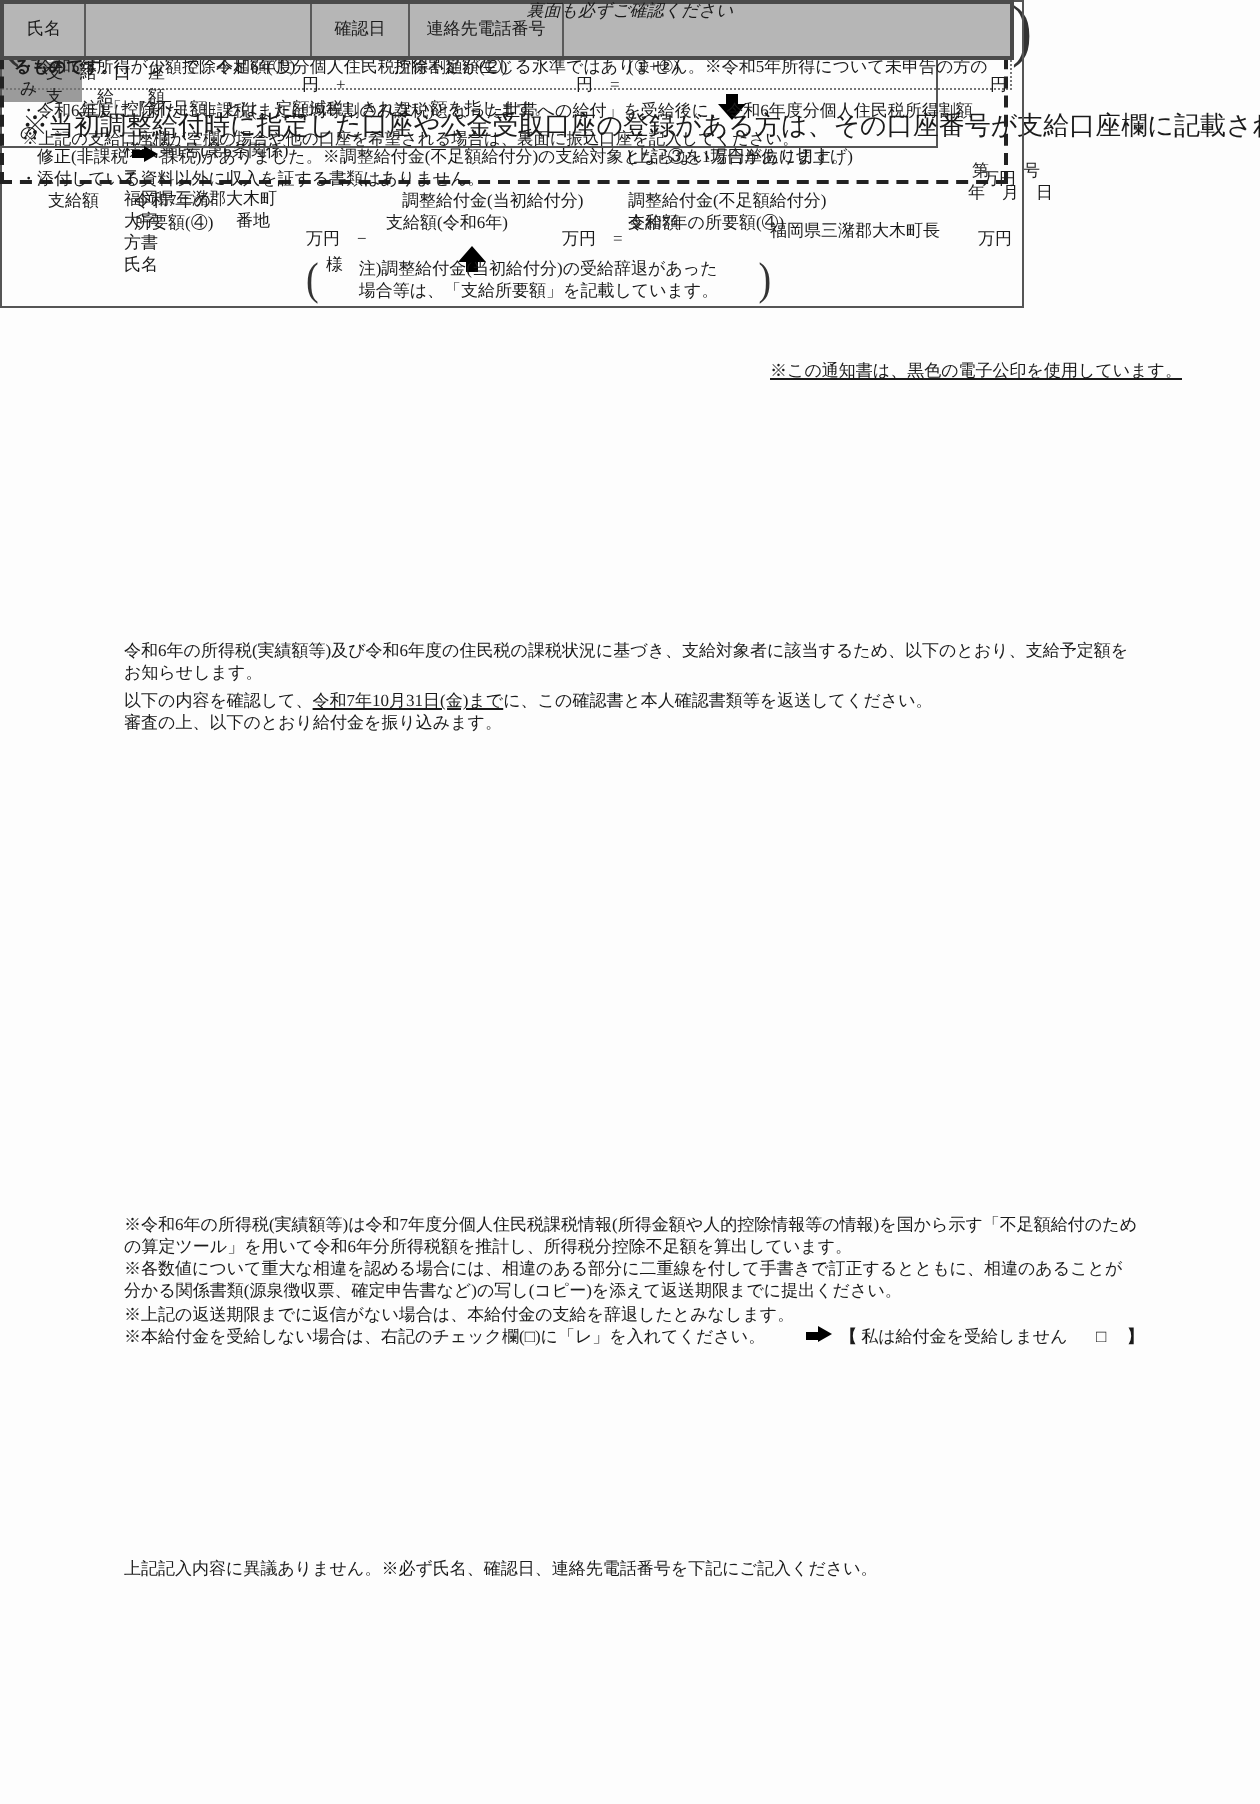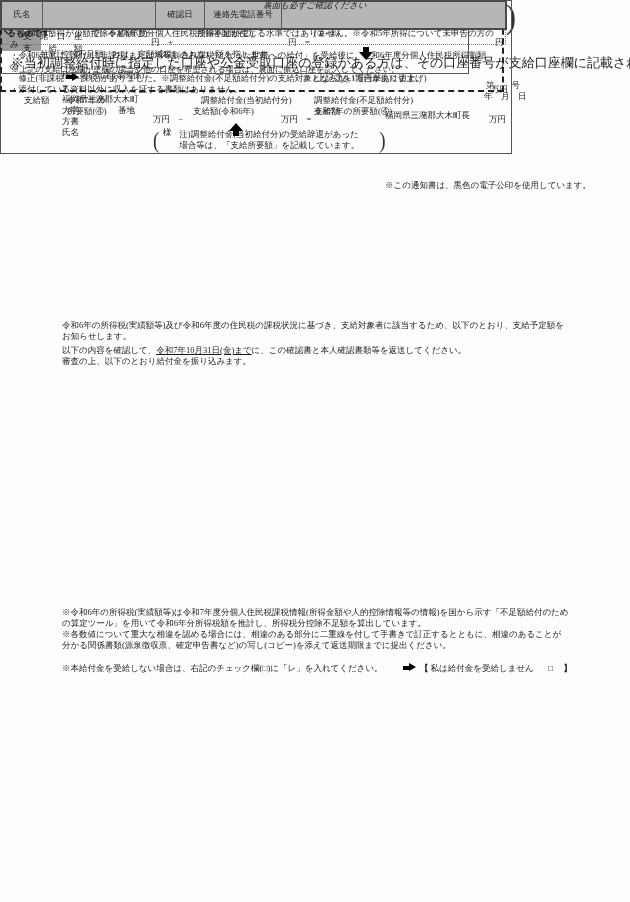--- a/index.html
+++ b/index.html
@@ -62,21 +62,21 @@
   <div class="t" style="left:62px;top:127px;">氏名</div>
   <div class="t" style="left:163px;top:127px;">様</div>
   <div class="cust-barcode"></div>
 
   <div class="t" style="left:486px;top:80px;">第　　号</div>
   <div class="t" style="left:484px;top:91px;">年　月　日</div>
   <div class="t" style="left:385px;top:110px;">福岡県三潴郡大木町長</div>
   <div class="seal">
       <span>img</span>
     </div>
-  <div class="t" style="left:385px;top:180px;">※この通知書は、黒色の電子公印を使用しています。</div>
+  <div class="t" style="left:385px;top:180px;text-decoration:underline;">※この通知書は、黒色の電子公印を使用しています。</div>
   <div class="right-barcode"></div>
 
   <div class="title">調整給付金(不足額給付分)支給確認書</div>
 
   <div class="intro-box">
     <span>※ 調整給付金(不足額給付分)とは、令和6年に支給した調整給付金(当初給付分)注①の算定に際し、令和5年所得等を基にした推計額(令和6年分推計所得税額)を用いて算定したことにより、結果として支給額に不足が生じた方などに対し、不足する額を支給するものです。</span>
   </div>
 
   <div class="note1-row">
     <span class="bigparen">(</span>
@@ -139,20 +139,21 @@
       <span style="display:inline-block;margin:0 20px;line-height:11px;">
         <span style="display:block;">注)調整給付金(当初給付分)の受給辞退があった</span>
         <span style="display:block;">場合等は、「支給所要額」を記載しています。</span>
       </span>
       <span class="smallparen">)</span>
     </div>
   </div>
 
   <div class="wrap" style="left:62px;top:607px;width:507px;">※令和6年の所得税(実績額等)は令和7年度分個人住民税課税情報(所得金額や人的控除情報等の情報)を国から示す「不足額給付のための算定ツール」を用いて令和6年分所得税額を推計し、所得税分控除不足額を算出しています。</div>
   <div class="wrap" style="left:62px;top:629px;width:507px;">※各数値について重大な相違を認める場合には、相違のある部分に二重線を付して手書きで訂正するとともに、相違のあることが分かる関係書類(源泉徴収票、確定申告書など)の写し(コピー)を添えて返送期限までに提出ください。</div>
+  <div class="t" style="left:62px;top:652px;">※上記の返送期限までに返信がない場合は、本給付金の支給を辞退したとみなします。</div>
   <div class="t" style="left:62px;top:663px;">
     <span>※本給付金を受給しない場合は、右記のチェック欄(□)に「レ」を入れてください。</span>
     <span style="display:inline-block;width:14px;"></span>
     <span class="ra"><span class="stem"></span><span class="head"></span></span>
     <span class="bold">【</span>
     <span>私は給付金を受給しません</span>
     <span style="display:inline-block;width:10px;"></span>
     <span>□</span>
     <span style="display:inline-block;width:6px;"></span>
     <span class="bold">】</span>
@@ -160,20 +161,21 @@
 
   <div class="pledge-box">
     <div><span class="bold">【誓約事項・確認事項】</span><span style="display:inline-block;width:10px;"></span><span>※該当する方のみ</span></div>
     <div class="ul" style="margin-left:8px;">意図的に虚偽の確認をした場合は返還を求めるほか、不正受給として詐欺罪に問われる場合があります。</div>
     <div>・令和5年所得が少額で、令和6年度分個人住民税所得割額が生じる水準ではありません。※令和5年所得について未申告の方のみ</div>
     <div>・令和6年度に「新たに非課税(または均等割のみ課税)となった世帯への給付」を受給後に、令和6年度分個人住民税所得割額の</div>
     <div><span>　修正(非課税</span><span class="ra"><span class="stem"></span><span class="head"></span></span><span>課税)がありました。※調整給付金(不足額給付分)の支給対象とならない場合があります。</span></div>
     <div>・添付している資料以外に収入を証する書類はありません。</div>
   </div>
 
+  <div class="t" style="left:62px;top:779px;">上記記入内容に異議ありません。※必ず氏名、確認日、連絡先電話番号を下記にご記入ください。</div>
 
   <div class="sig-table">
     <div class="sig-cell" style="width:40px;">
         <span>氏名</span>
       </div>
     <div class="sig-cell" style="width:112px;"></div>
     <div class="sig-cell" style="width:48px;">
         <span>確認日</span>
       </div>
     <div class="sig-cell" style="width:76px;">

